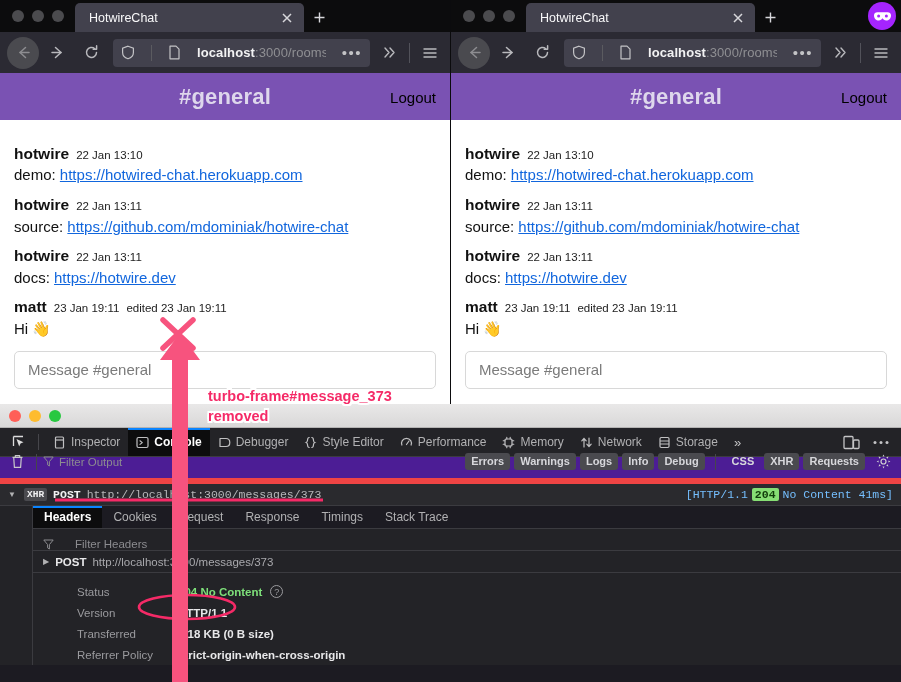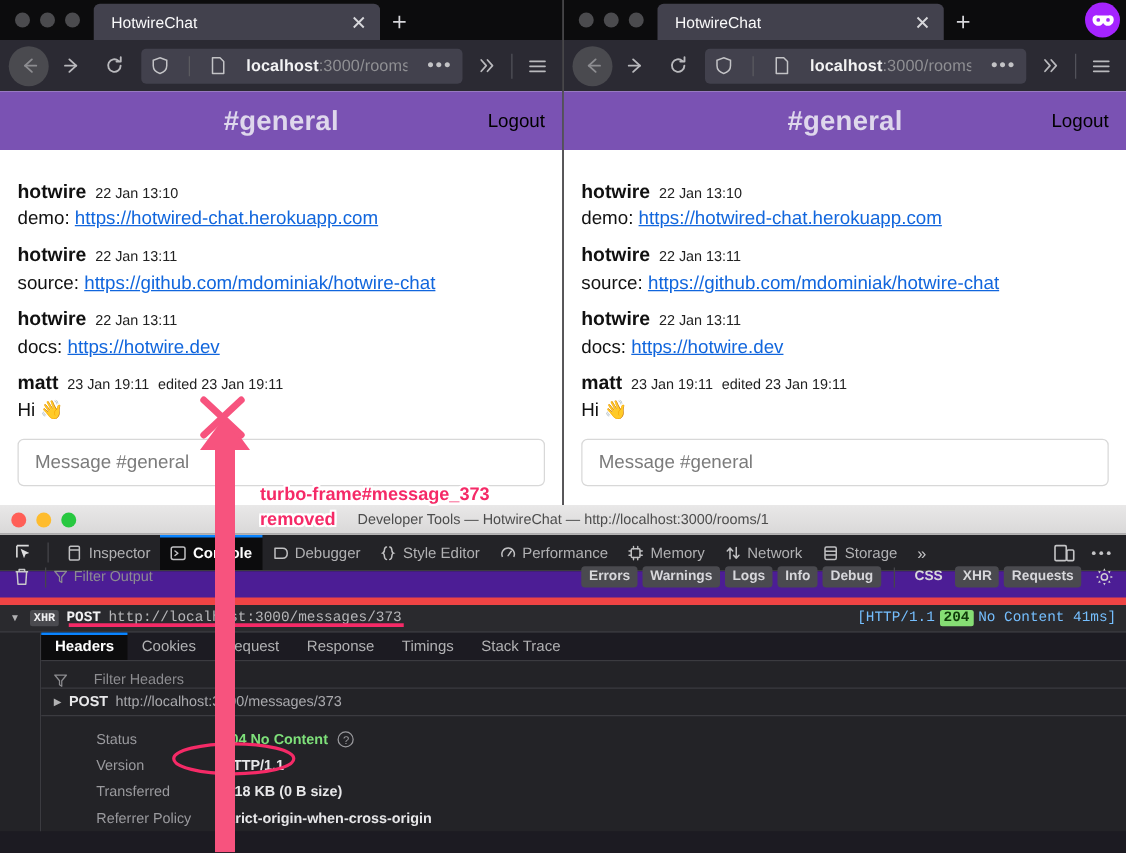--- a/index.html
+++ b/index.html
@@ -526,21 +526,20 @@
     </div>
   </div>
 
   <div class="devtools">
     <div class="dt-titlebar">
       <div class="dt-traffic">
         <div class="dt-tl r"></div>
         <div class="dt-tl y"></div>
         <div class="dt-tl g"></div>
       </div>
-      <div class="dt-title">Developer Tools — HotwireChat — http://localhost:3000/rooms/1</div>
     </div>
 
     <div class="dt-toolbar">
       <div class="dt-picker">
         <svg width="15" height="15" viewBox="0 0 15 15">
             <path d="M1.5 1.5 V11 M1.5 1.5 H11" stroke="currentColor" stroke-width="1.3" fill="none"></path>
             <path d="M4.5 4 L11.5 7.3 L8.5 8.4 L7.2 11.5 Z" fill="currentColor"></path>
           </svg>
       </div>
       <div class="dt-tsep"></div>

